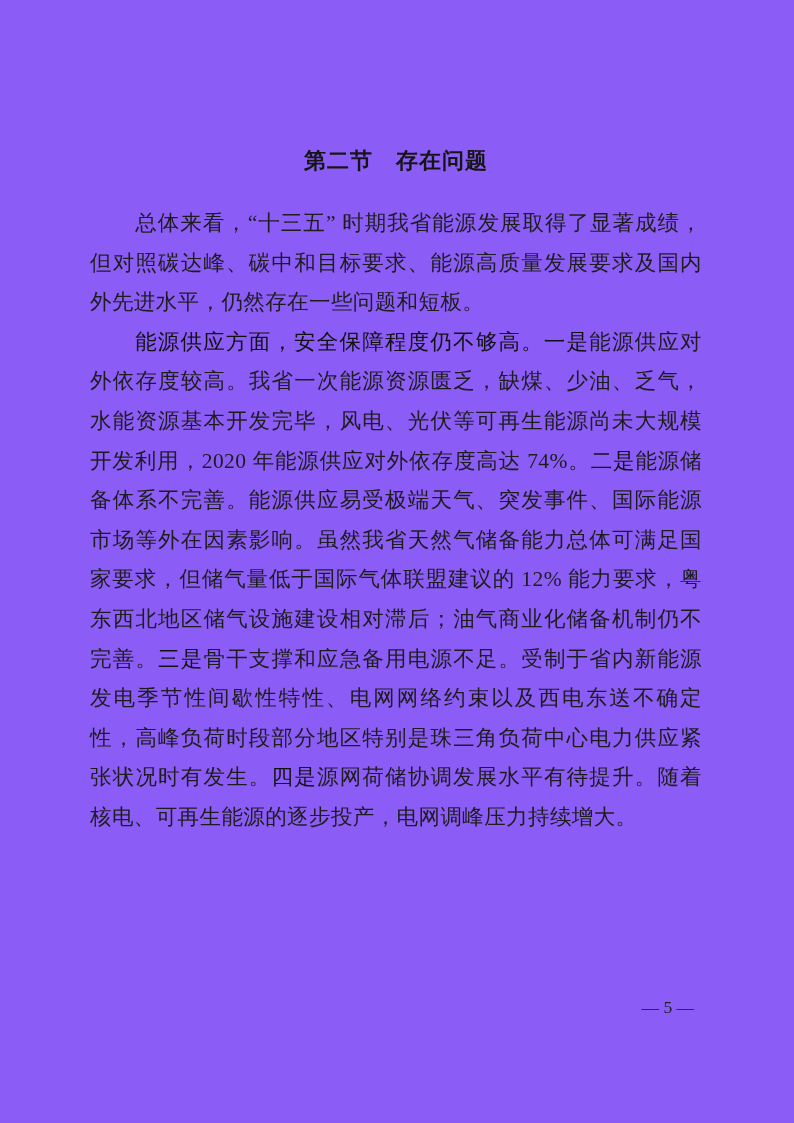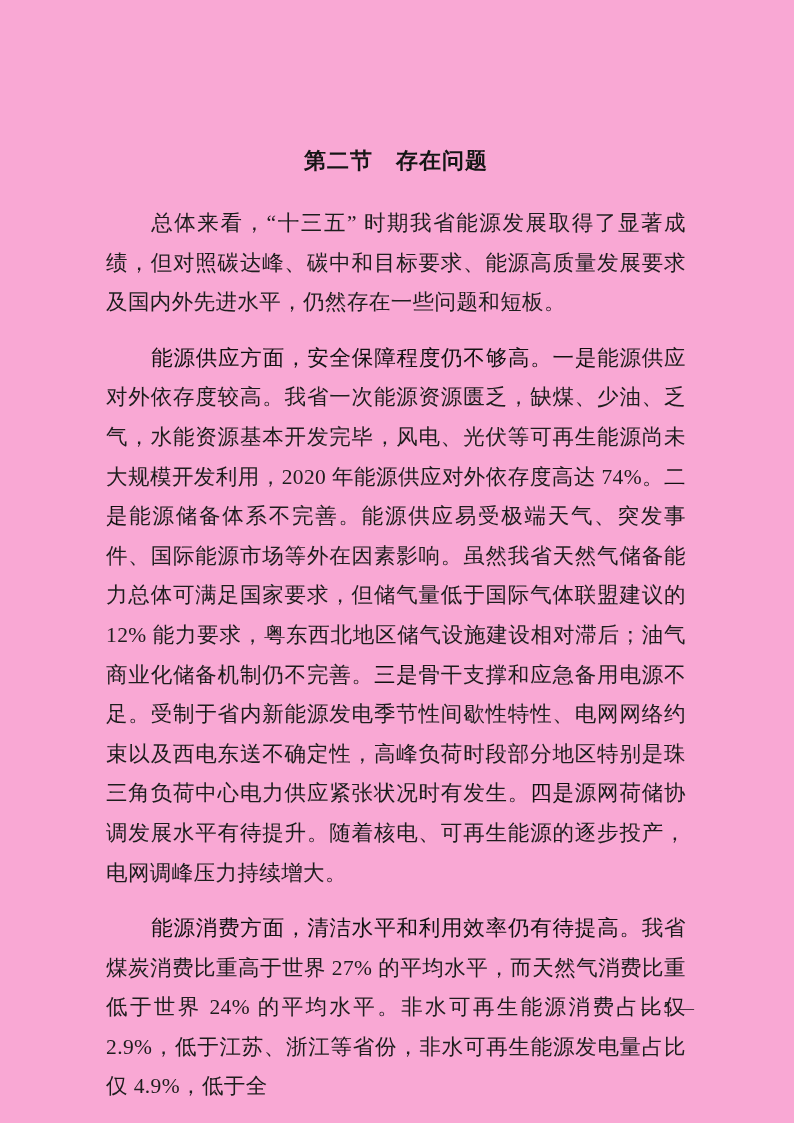--- a/index.html
+++ b/index.html
@@ -5,37 +5,37 @@
   html, body {
     margin: 0;
     padding: 0;
     background: #ffffff;
   }
   .sheet {
     position: relative;
     width: 794px;
     height: 1123px;
     margin: 0 auto;
-    background: #f9a8d4;
+    background: #8b5cf6;
     box-sizing: border-box;
     padding: 147px 92px 0 90px;
     overflow: hidden;
   }
   .doc-title {
     font-family: "Liberation Sans", sans-serif;
     font-weight: 700;
     font-size: 22px;
     color: #151515;
     text-align: center;
     margin: 0 0 29px 0;
     letter-spacing: 1px;
     line-height: 28px;
   }
   .doc-body p {
-    margin: 16px;
+    margin: 0;
     text-indent: 2.1em;
     font-family: "Liberation Serif", serif;
     font-size: 21.5px;
     line-height: 39.6px;
     letter-spacing: 0.4px;
     color: #1d1d1d;
     text-align: justify;
     text-justify: inter-ideograph;
   }
   .seg-regular {
@@ -61,19 +61,18 @@
 <div class="sheet">
 
   <h1 class="doc-title">第二节　存在问题</h1>
 
   <div class="doc-body">
 
     <p><span class="seg-regular">总体来看，“十三五” 时期我省能源发展取得了显著成绩，但对照碳达峰、碳中和目标要求、能源高质量发展要求及国内外先进水平，仍然存在一些问题和短板。</span></p>
 
     <p><span class="seg-bold">能源供应方面，安全保障程度仍不够高。一是</span><span class="seg-regular">能源供应对外依存度较高。我省一次能源资源匮乏，缺煤、少油、乏气，水能资源基本开发完毕，风电、光伏等可再生能源尚未大规模开发利用，2020 年能源供应对外依存度高达 74%。</span><span class="seg-bold">二是</span><span class="seg-regular">能源储备体系不完善。能源供应易受极端天气、突发事件、国际能源市场等外在因素影响。虽然我省天然气储备能力总体可满足国家要求，但储气量低于国际气体联盟建议的 12% 能力要求，粤东西北地区储气设施建设相对滞后；油气商业化储备机制仍不完善。</span><span class="seg-bold">三是</span><span class="seg-regular">骨干支撑和应急备用电源不足。受制于省内新能源发电季节性间歇性特性、电网网络约束以及西电东送不确定性，高峰负荷时段部分地区特别是珠三角负荷中心电力供应紧张状况时有发生。</span><span class="seg-bold">四是</span><span class="seg-regular">源网荷储协调发展水平有待提升。随着核电、可再生能源的逐步投产，电网调峰压力持续增大。</span></p>
 
-    <p><span class="seg-bold">能源消费方面，清洁水平和利用效率仍有待提高。</span><span class="seg-regular">我省煤炭消费比重高于世界 27% 的平均水平，而天然气消费比重低于世界 24% 的平均水平。非水可再生能源消费占比仅 2.9%，低于江苏、浙江等省份，非水可再生能源发电量占比仅 4.9%，低于全</span></p>
 
   </div>
 
   <div class="page-footer">— 5 —</div>
 
 </div>
 
 </body></html>

